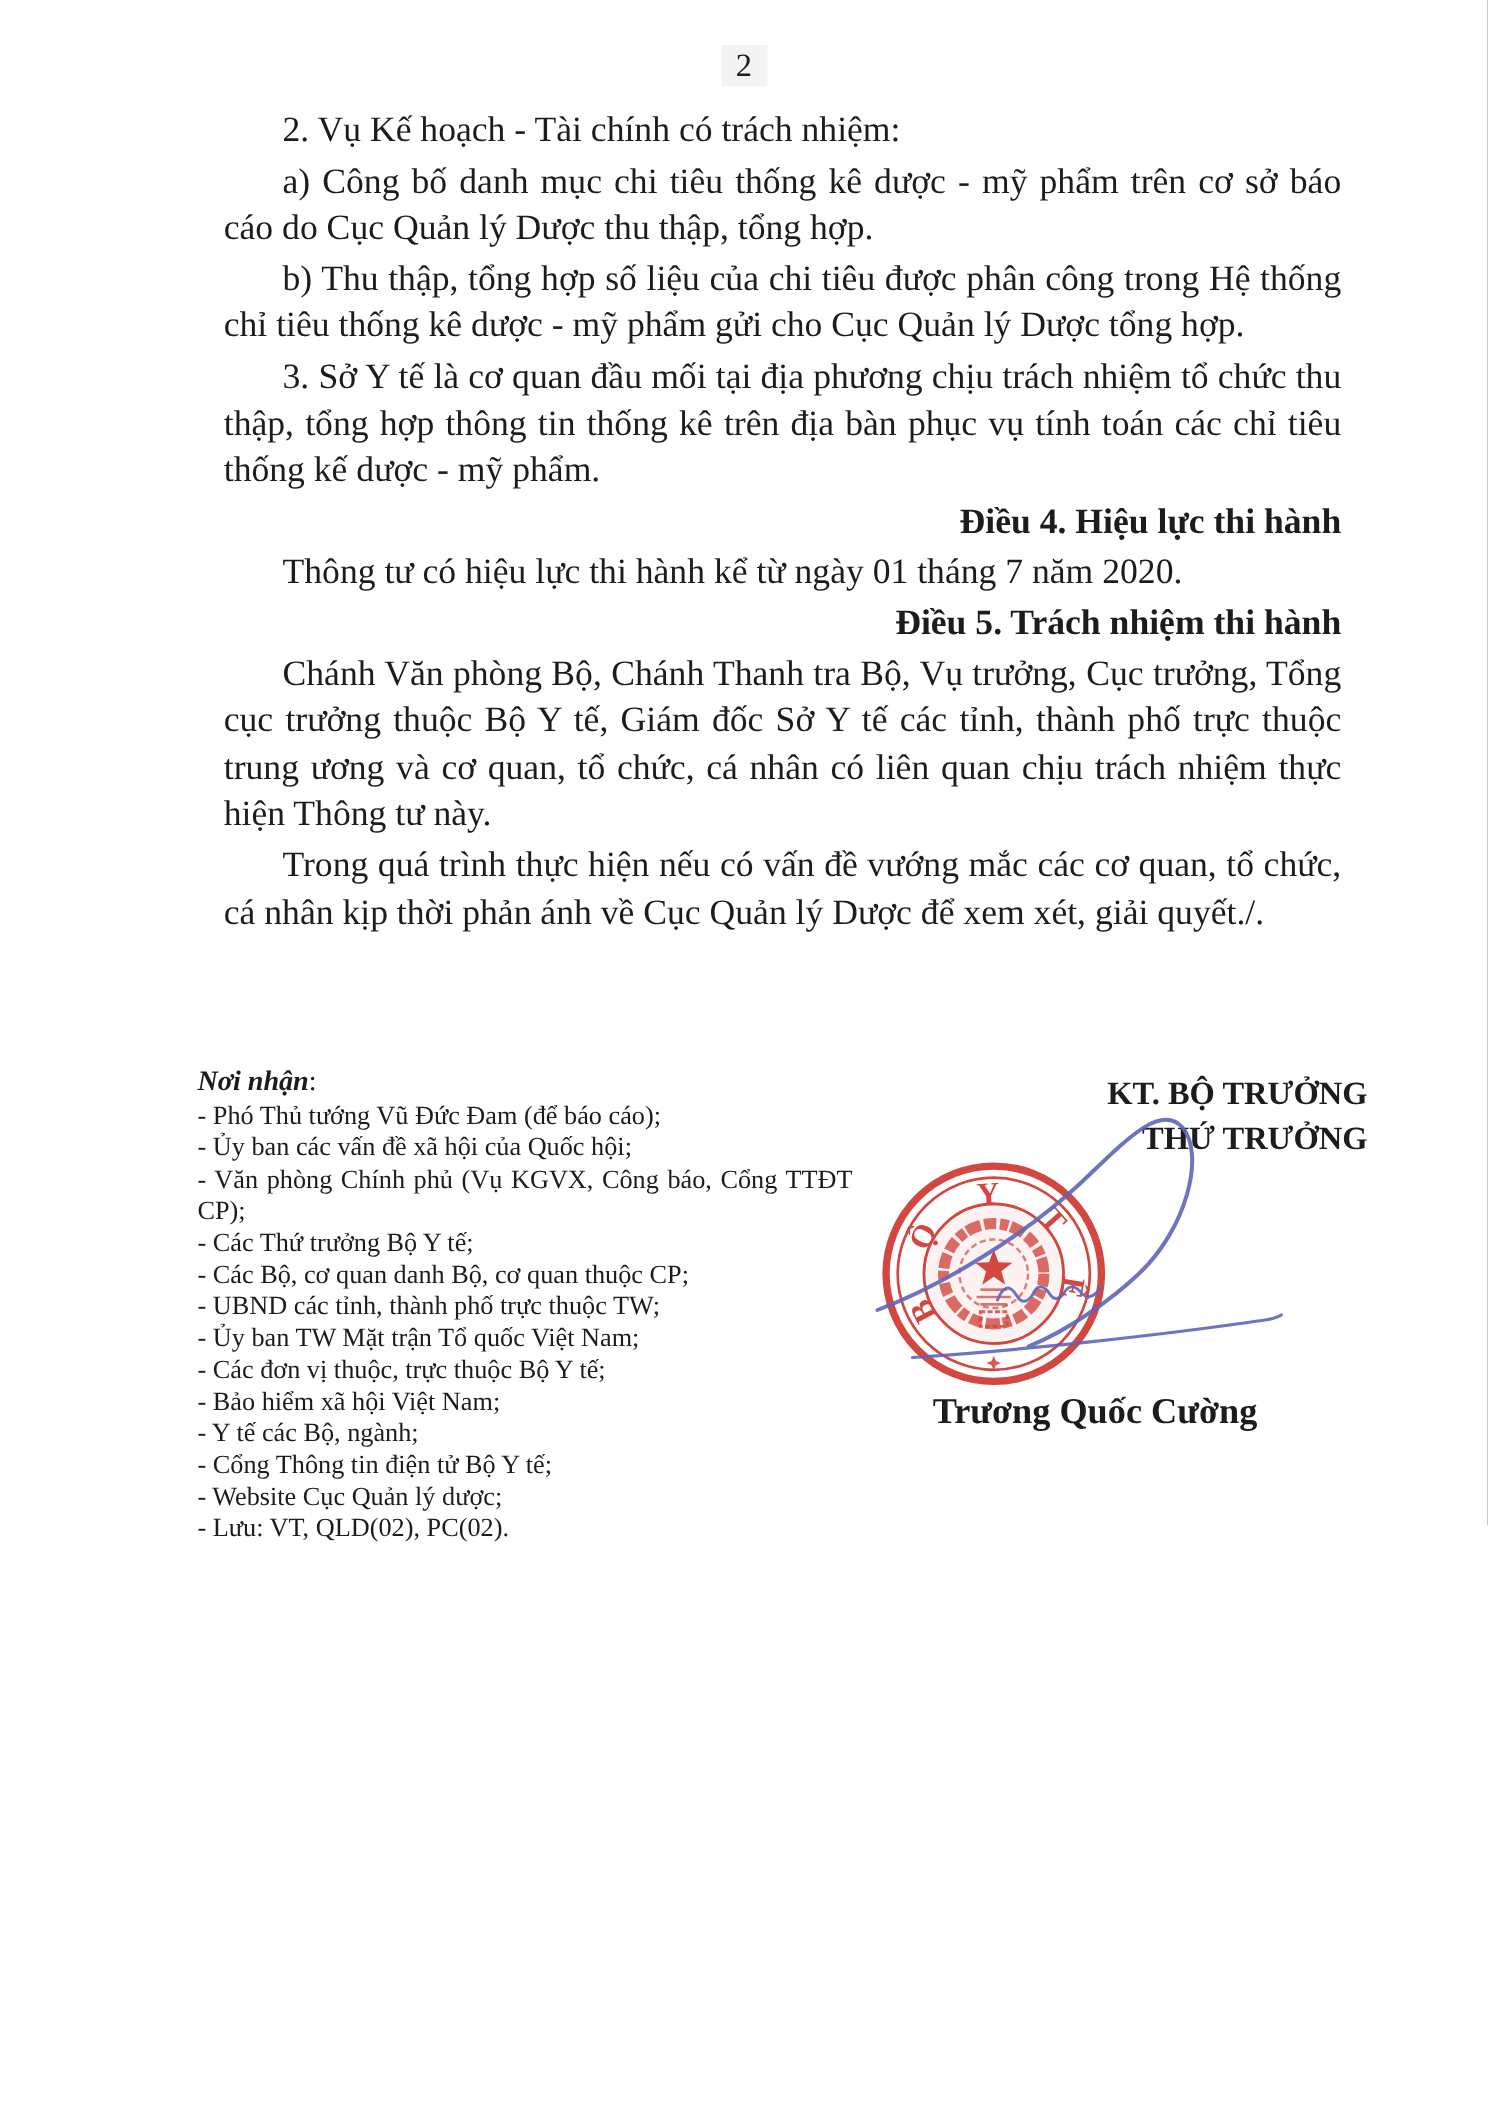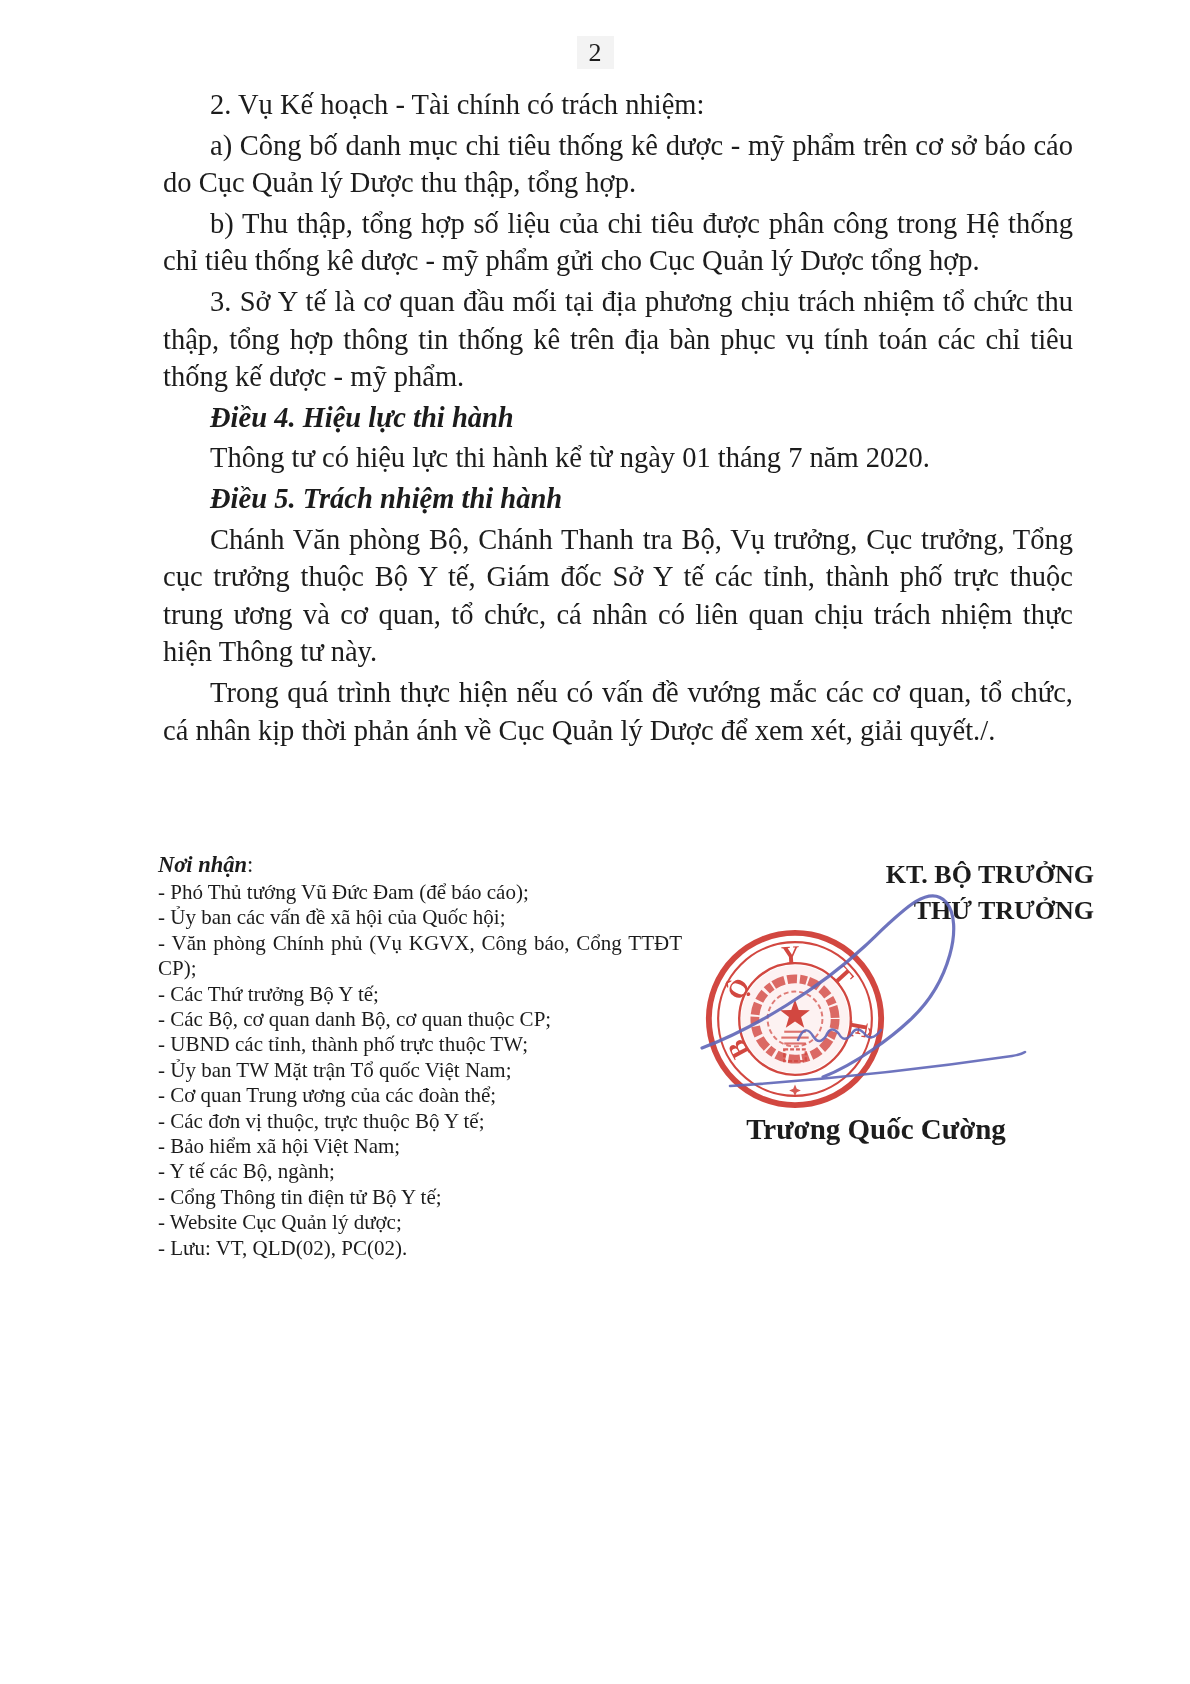--- a/index.html
+++ b/index.html
@@ -14,22 +14,22 @@
   }
   .page-number{
     position:absolute;top:38px;left:0;right:0;
     text-align:center;font-size:26px;
   }
   .page-number span{background:#f3f3f3;padding:2px 12px;}
   .body-text{
     position:absolute;left:163px;top:86px;width:910px;
     font-size:28.5px;line-height:37.6px;text-align:justify;
   }
-  .para{margin:0 0 3px 0;text-indent:47px;}
-  .para.heading{font-weight:bold;text-align:left;font-style:italic;}
+  .para{margin:0 0 3px 16px;text-indent:47px;}
+  .para.heading{font-weight:bold;text-align:right;}
   .recipients{
     position:absolute;left:158px;top:850px;width:524px;
     font-size:21px;line-height:25.4px;text-align:justify;
   }
   .recipients-title{font-size:22.5px;line-height:30px;text-align:left;}
   .recipients-title .t{font-weight:bold;font-style:italic;}
   .r-item{}
   .sign-block{
     position:absolute;left:658px;top:857px;width:436px;
     text-align:right;
@@ -65,21 +65,20 @@
 
   <div class="recipients">
     <div class="recipients-title"><span class="t">Nơi nhận</span><span>:</span></div>
     <div class="r-item">- Phó Thủ tướng Vũ Đức Đam (để báo cáo);</div>
     <div class="r-item">- Ủy ban các vấn đề xã hội của Quốc hội;</div>
     <div class="r-item">- Văn phòng Chính phủ (Vụ KGVX, Công báo, Cổng TTĐT CP);</div>
     <div class="r-item">- Các Thứ trưởng Bộ Y tế;</div>
     <div class="r-item">- Các Bộ, cơ quan danh Bộ, cơ quan thuộc CP;</div>
     <div class="r-item">- UBND các tỉnh, thành phố trực thuộc TW;</div>
     <div class="r-item">- Ủy ban TW Mặt trận Tổ quốc Việt Nam;</div>
-    <div class="r-item">- Cơ quan Trung ương của các đoàn thể;</div>
     <div class="r-item">- Các đơn vị thuộc, trực thuộc Bộ Y tế;</div>
     <div class="r-item">- Bảo hiểm xã hội Việt Nam;</div>
     <div class="r-item">- Y tế các Bộ, ngành;</div>
     <div class="r-item">- Cổng Thông tin điện tử Bộ Y tế;</div>
     <div class="r-item">- Website Cục Quản lý dược;</div>
     <div class="r-item">- Lưu: VT, QLD(02), PC(02).</div>
   </div>
 
   <div class="sign-block">
     <div class="sign-title">KT. BỘ TRƯỞNG</div>

